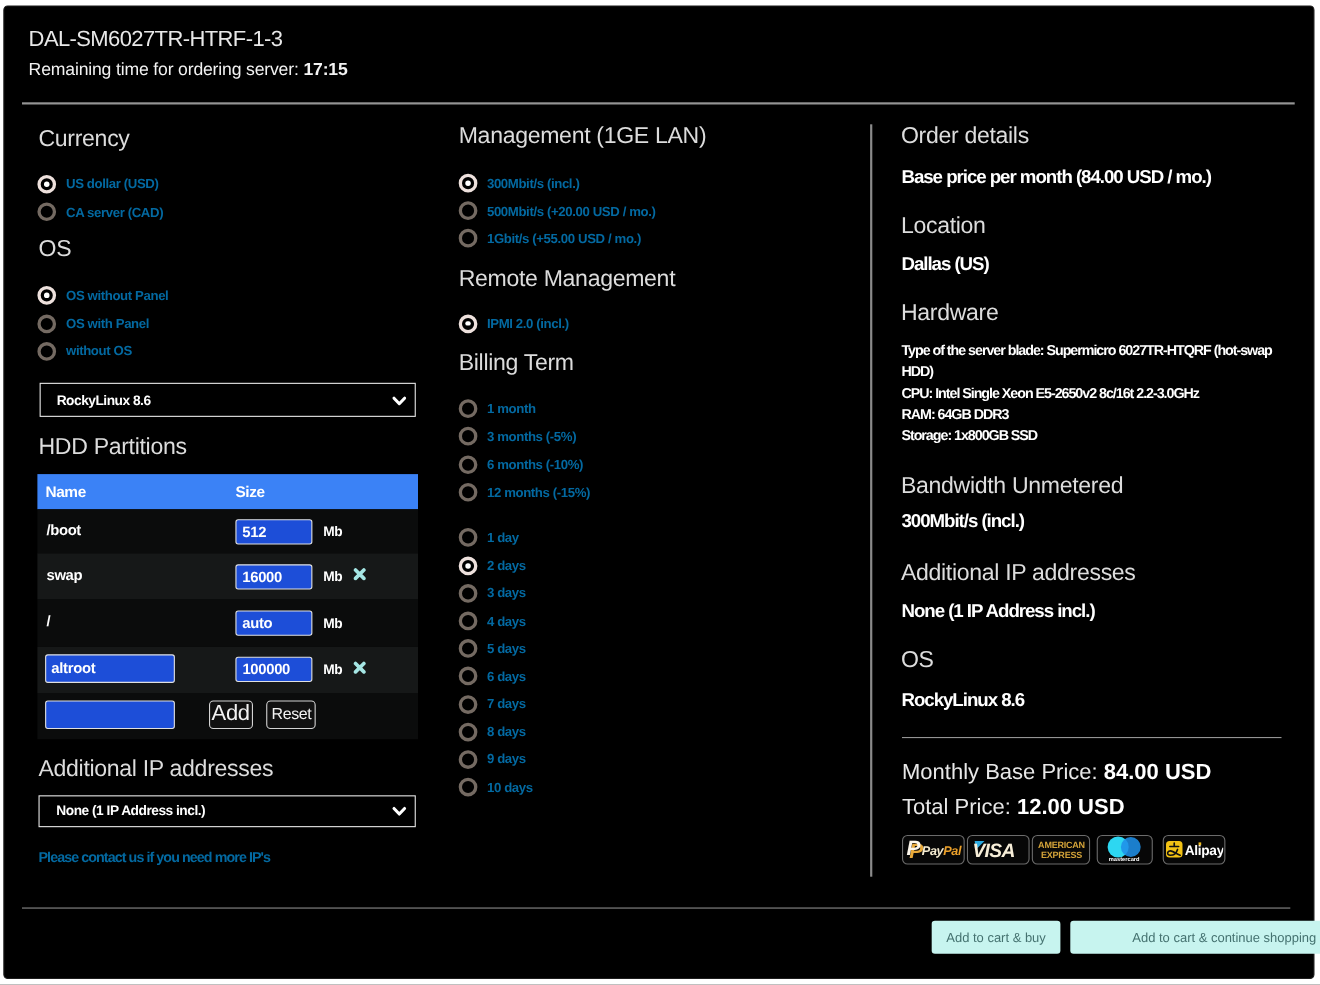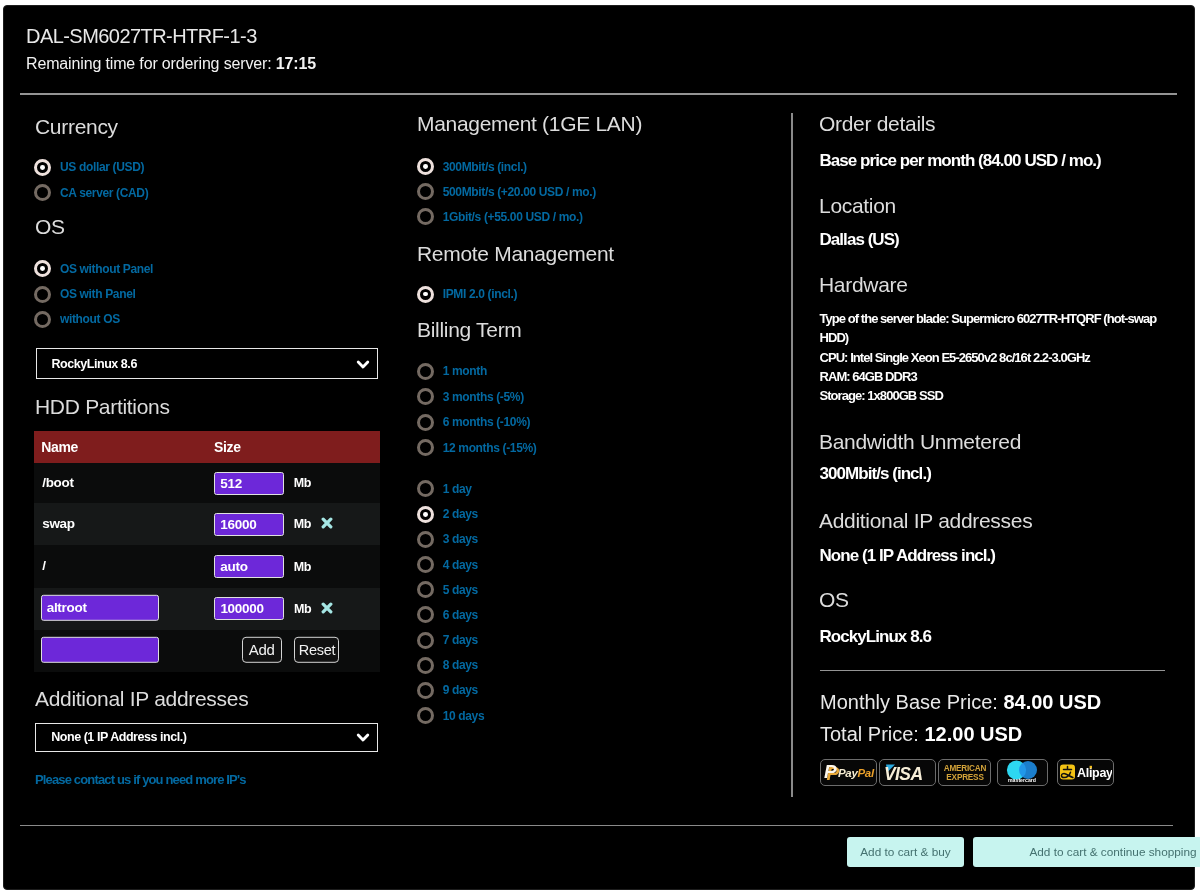--- a/index.html
+++ b/index.html
@@ -8,21 +8,21 @@
   .panel { position:absolute; left:3px; top:5px; width:1192px; height:885px; background:#000; border:1px solid #1d1d1d; border-radius:4px; }
   .hd { position:absolute; font-size:21px; font-weight:400; color:#dcdcdc; line-height:1; letter-spacing:-0.3px; white-space:nowrap; }
   .lbl { font-size:12px; font-weight:700; color:#0369a1; letter-spacing:-0.35px; white-space:nowrap; }
   .p13 { position:absolute; font-size:17px; font-weight:700; color:#fff; line-height:1; letter-spacing:-0.95px; white-space:nowrap; }
   .row { display:flex; align-items:center; }
   .rd { width:17px; height:17px; border-radius:50%; border:3.4px solid #746a62; background:#000; margin-right:9px; flex:none; }
   .rd.on { border-color:#eee1dd; position:relative; }
   .rd.on::after { content:""; position:absolute; left:50%; top:50%; width:4.8px; height:4.8px; margin:-2.4px 0 0 -2.4px; border-radius:50%; background:#fff; }
   .sel { position:absolute; background:#000; border:1.5px solid #e8e8e8; display:flex; align-items:center; color:#fff; font-size:12.5px; font-weight:700; letter-spacing:-0.45px; padding-left:15px; }
   .sel svg { position:absolute; right:7px; top:50%; margin-top:-5px; }
-  .inp { background:#6d28d9; border:1.5px solid #e0e0e0; border-radius:2.5px; color:#fff; font-size:13.5px; font-weight:700; letter-spacing:-0.3px; padding-left:5px; display:flex; align-items:center; white-space:nowrap; }
+  .inp { background:#1d4ed8; border:1.5px solid #e0e0e0; border-radius:2.5px; color:#fff; font-size:13.5px; font-weight:700; letter-spacing:-0.3px; padding-left:5px; display:flex; align-items:center; white-space:nowrap; }
   .tlbl { font-size:13.5px; font-weight:700; color:#fff; letter-spacing:-0.35px; white-space:nowrap; }
   .thdr { font-size:14px; font-weight:700; color:#fff; letter-spacing:-0.35px; white-space:nowrap; }
   .hr { position:absolute; background:#949494; height:1.5px; }
   .xdel { display:inline-block; }
   .btn2 { position:absolute; background:#111; border:1.7px solid #d4d4d4; border-radius:4px; color:#f2f2f2; font-size:13.5px; letter-spacing:-0.3px; display:flex; align-items:center; justify-content:center; }
   .cbtn { position:absolute; background:#c7f4ef; border-radius:3px; color:#457270; font-size:11.8px; letter-spacing:0px; display:flex; align-items:center; justify-content:center; }
   .payb { position:absolute; height:27px; background:#070707; border:1.5px solid #6c6c6c; border-radius:5px; overflow:hidden; } .payb svg { display:block; margin:0 auto; }
 </style>
 </head>
 <body>
@@ -59,21 +59,21 @@
     </div>
 </div>
 <div class="sel" style="left:35.5px;top:348.4px;width:342px;height:31px;">RockyLinux 8.6
   <svg width="14" height="11" viewBox="0 0 14 11">
       <path d="M2.2 3 L7 8 L11.8 3" fill="none" stroke="#fff" stroke-width="2.8" stroke-linecap="round" stroke-linejoin="round"></path>
     </svg>
 </div>
 <div class="hd" style="left:35px;top:395.8px;">HDD Partitions</div>
 
 <div class="abs" id="tbl" style="left:34.3px;top:430.8px;width:345.3px;">
-  <div class="row" style="height:32.4px;background:#7f1d1d;">
+  <div class="row" style="height:32.4px;background:#3b82f6;">
     <span class="thdr" style="margin-left:7px;">Name</span>
     <span class="thdr" style="margin-left:136px;">Size</span>
   </div>
   <div class="row" style="height:40.2px;background:#0b0c0c;">
     <span class="tlbl" style="margin-left:8px;width:172px;transform:translateY(-1.5px);">/boot</span>
     <span class="inp" style="width:70px;height:23px;">512</span>
     <span class="tlbl" style="margin-left:9.5px;font-size:12.5px;">Mb</span>
   </div>
   <div class="row" style="height:42.1px;background:#161818;">
     <span class="tlbl" style="margin-left:8px;width:172px;transform:translateY(-1.5px);">swap</span>
@@ -91,21 +91,21 @@
   <div class="row" style="height:42.1px;background:#161818;">
     <span class="inp" style="margin-left:6.4px;width:118px;height:26px;transform:translateY(-1.2px);">altroot</span>
     <span class="inp" style="margin-left:55.7px;width:70px;height:23px;">100000</span>
     <span class="tlbl" style="margin-left:9.5px;font-size:12.5px;">Mb</span>
     <span class="xdel" style="margin-left:9.5px;"><svg width="12" height="12" viewBox="0 0 12 12">
           <path d="M2.2 2.2 L9.8 9.8 M9.8 2.2 L2.2 9.8" stroke="#a5e6e4" stroke-width="3.3" stroke-linecap="round"></path>
         </svg></span>
   </div>
   <div class="row" style="height:42.1px;background:#0b0c0c;">
     <span class="inp" style="margin-left:6.4px;width:118px;height:26px;transform:translateY(-1.2px);"></span>
-    <span class="btn2" style="position:static;margin-left:83px;width:40px;height:26px;font-size:15px;transform:translateY(-1.2px);">Add</span>
+    <span class="btn2" style="position:static;margin-left:31px;width:40px;height:26px;font-size:20px;transform:translateY(-1.2px);">Add</span>
     <span class="btn2" style="position:static;margin-left:12.8px;width:45px;height:26px;font-size:14.5px;transform:translateY(-1.2px);">Reset</span>
   </div>
 </div>
 
 <div class="hd" style="left:35px;top:688.1px;">Additional IP addresses</div>
 <div class="sel" style="left:35.2px;top:722.7px;width:342.6px;height:29.5px;">None (1 IP Address incl.)
   <svg width="14" height="11" viewBox="0 0 14 11">
       <path d="M2.2 3 L7 8 L11.8 3" fill="none" stroke="#fff" stroke-width="2.8" stroke-linecap="round" stroke-linejoin="round"></path>
     </svg>
 </div>

